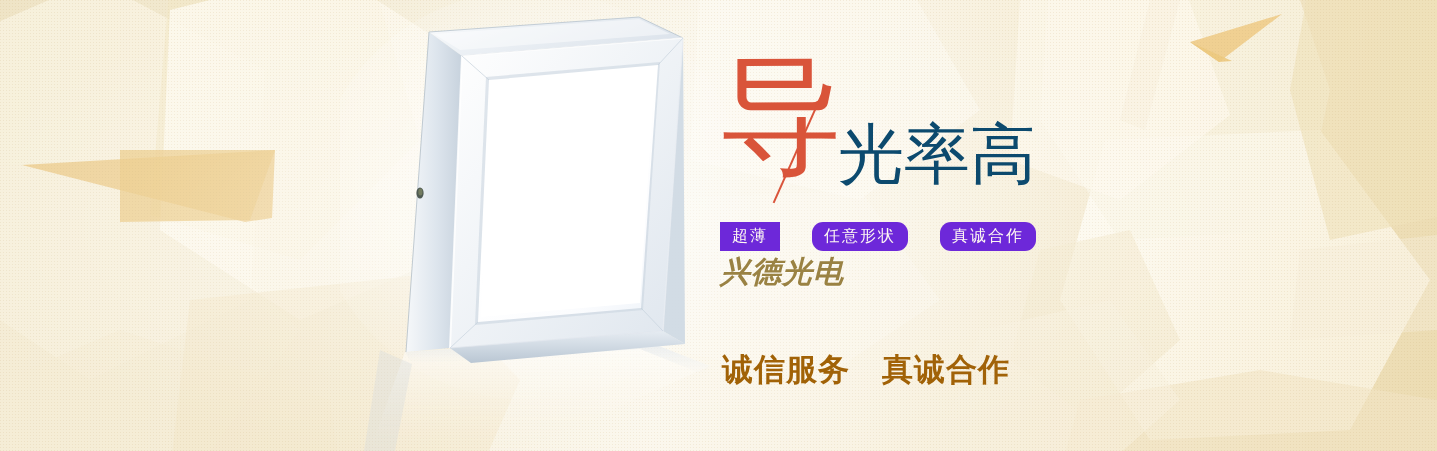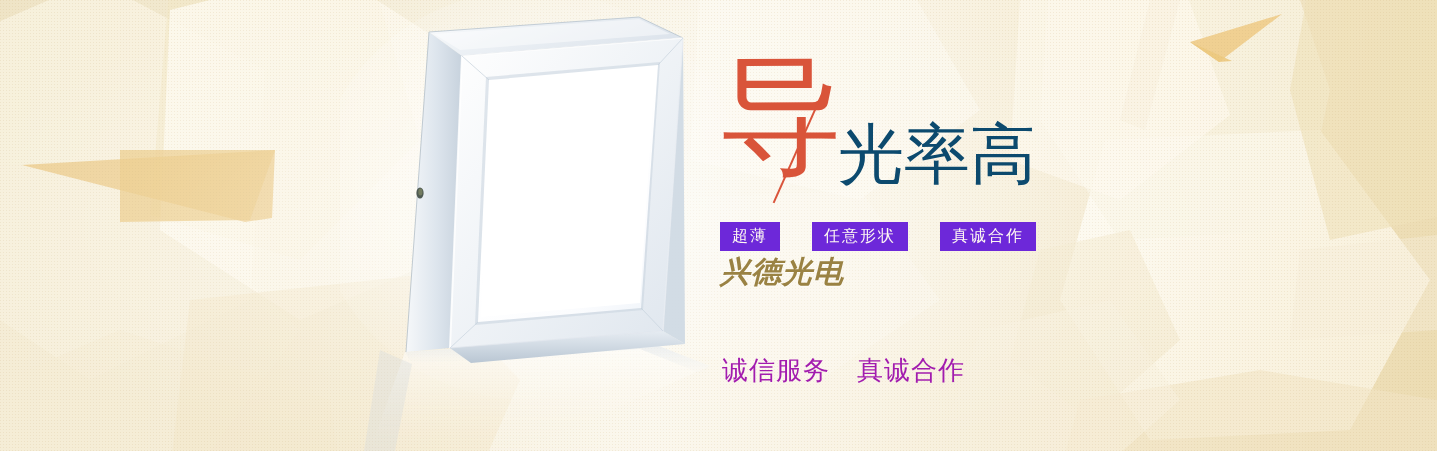--- a/index.html
+++ b/index.html
@@ -128,21 +128,21 @@
   .badge {
     background: #6d28d9;
     color: #fdf6f2;
     font-family: "Liberation Serif", "DejaVu Serif", serif;
     font-size: 16px;
     line-height: 16px;
     padding: 6px 12px 7px 12px;
     letter-spacing: 2px;
     white-space: nowrap;
   }
-  .badge + .badge { margin-left: 32px; }
+  .badge + .badge { margin-left: 32px; border-radius: 11px; }
 
   .brand {
     position: absolute;
     left: 6px;
     top: 259px;
     font-family: "Liberation Serif", "DejaVu Serif", serif;
     font-style: italic;
     font-weight: bold;
     font-size: 30px;
     line-height: 25px;
@@ -162,24 +162,24 @@
     line-height: 21px;
     color: #4a4238;
     letter-spacing: 0.2px;
   }
 
   .tagline {
     position: absolute;
     left: 8px;
     top: 355px;
     font-family: "Liberation Sans", "DejaVu Sans", sans-serif;
-    font-weight: normal;
-    font-size: 26px;
+    font-weight: bold;
+    font-size: 31px;
     line-height: 30px;
-    color: #a21caf;
+    color: #a16207;
     letter-spacing: 1px;
     white-space: nowrap;
   }
 </style>
 </head>
 <body>
 
 <div id="banner">
 
   <div class="bg-base"></div>

